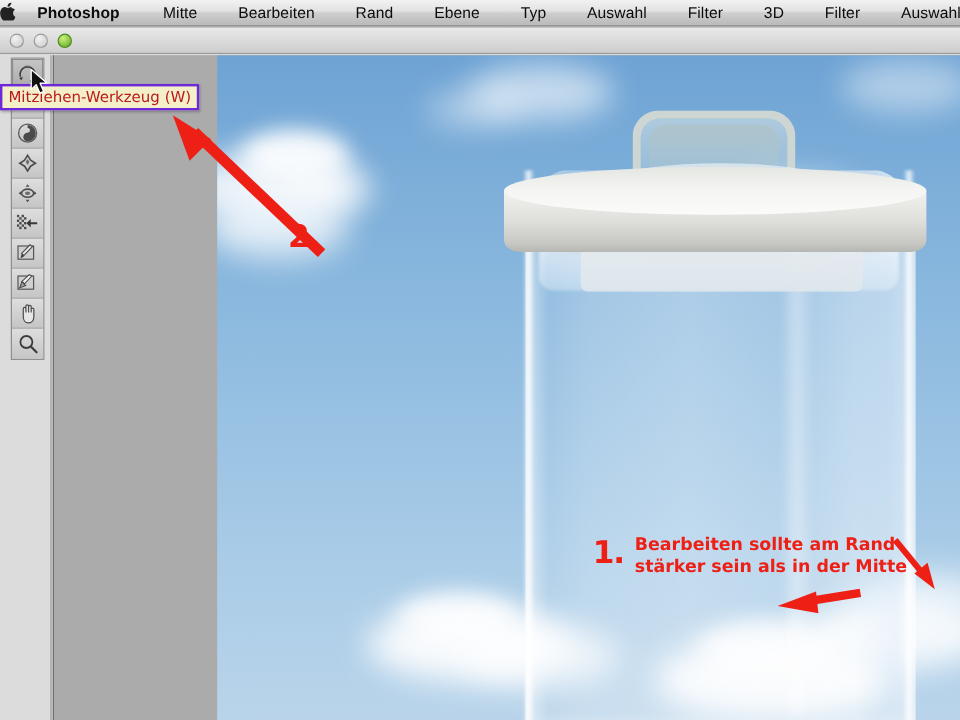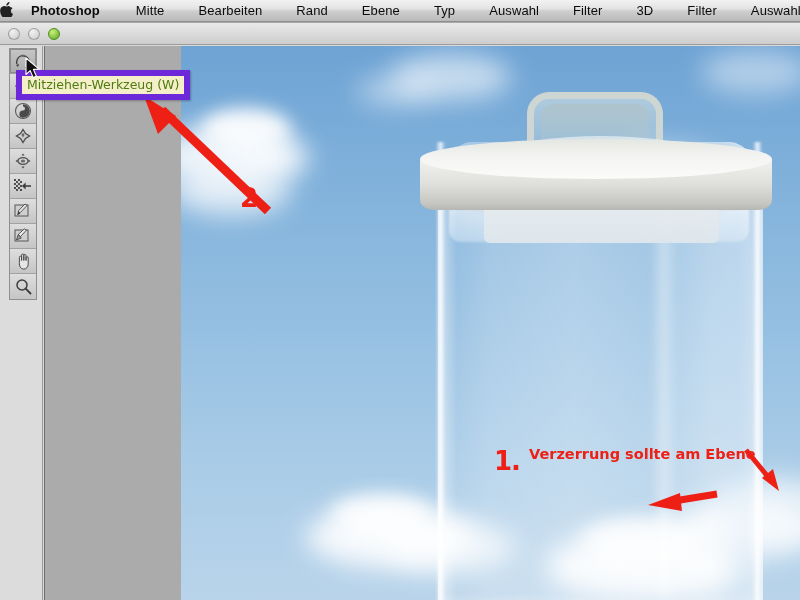--- a/index.html
+++ b/index.html
@@ -179,27 +179,26 @@
   }
   #anno-num-1{ left:494px; top:446px; font-size:26px; letter-spacing:-1px;}
   #anno-num-2{ left:240px; top:183px; font-size:26px; letter-spacing:-1px;}
   #anno-line-1{ left:529px; top:445px; font-size:14.5px; line-height:19px; white-space:nowrap;}
   #anno-line-2{ left:529px; top:464px; font-size:14.5px; line-height:19px; white-space:nowrap;}
 
   
   .tooltip{
     position:absolute; left:0px; top:70px; z-index:36;
     background:#f4eec9;
-    border:6px solid #6d28d9;
+    border:2px solid #6d28d9;
     padding:1px 5px 2px 5px;
-    font-size:12.5px; color:#4d7c0f;
+    font-size:12.5px; color:#b91c1c;
     white-space:nowrap;
     box-shadow:1px 1px 2px rgba(0,0,0,.28);
     font-family:"DejaVu Sans", sans-serif;
-    margin-left:16px;
   }
   .cursor{ position:absolute; left:25px; top:57px; z-index:38; }
 </style>
 </head>
 <body>
 
 <div id="root">
 
   <div class="menubar">
     <div class="apple-logo">
@@ -379,21 +378,22 @@
       <path d="M648 505 L680 493 L682 511 Z" fill="#ee2016"></path>
     </g>
 
     <g>
       <path d="M746 450 L769 478" stroke="#ee2016" stroke-width="5" stroke-linecap="butt"></path>
       <path d="M779 491 L762 478 L773 469 Z" fill="#ee2016"></path>
     </g>
   </svg>
 
   <div class="anno-text" id="anno-num-1">1.</div>
-  <div class="anno-text" id="anno-line-1">Verzerrung  sollte am Ebene</div>
+  <div class="anno-text" id="anno-line-1">Bearbeiten  sollte am Rand</div>
+  <div class="anno-text" id="anno-line-2">stärker sein als in der Mitte</div>
   <div class="anno-text" id="anno-num-2">2.</div>
 
   <div class="tooltip">Mitziehen-Werkzeug (W)</div>
 
   <svg class="cursor" width="17" height="24" viewBox="0 0 17 24">
     <path d="M1 1 L1 17.5 L5.2 13.6 L8.2 20.6 L11.4 19.2 L8.4 12.4 L14 12.2 Z" fill="#111" stroke="#fff" stroke-width="1.1" stroke-linejoin="round"></path>
   </svg>
 
 </div>
 

